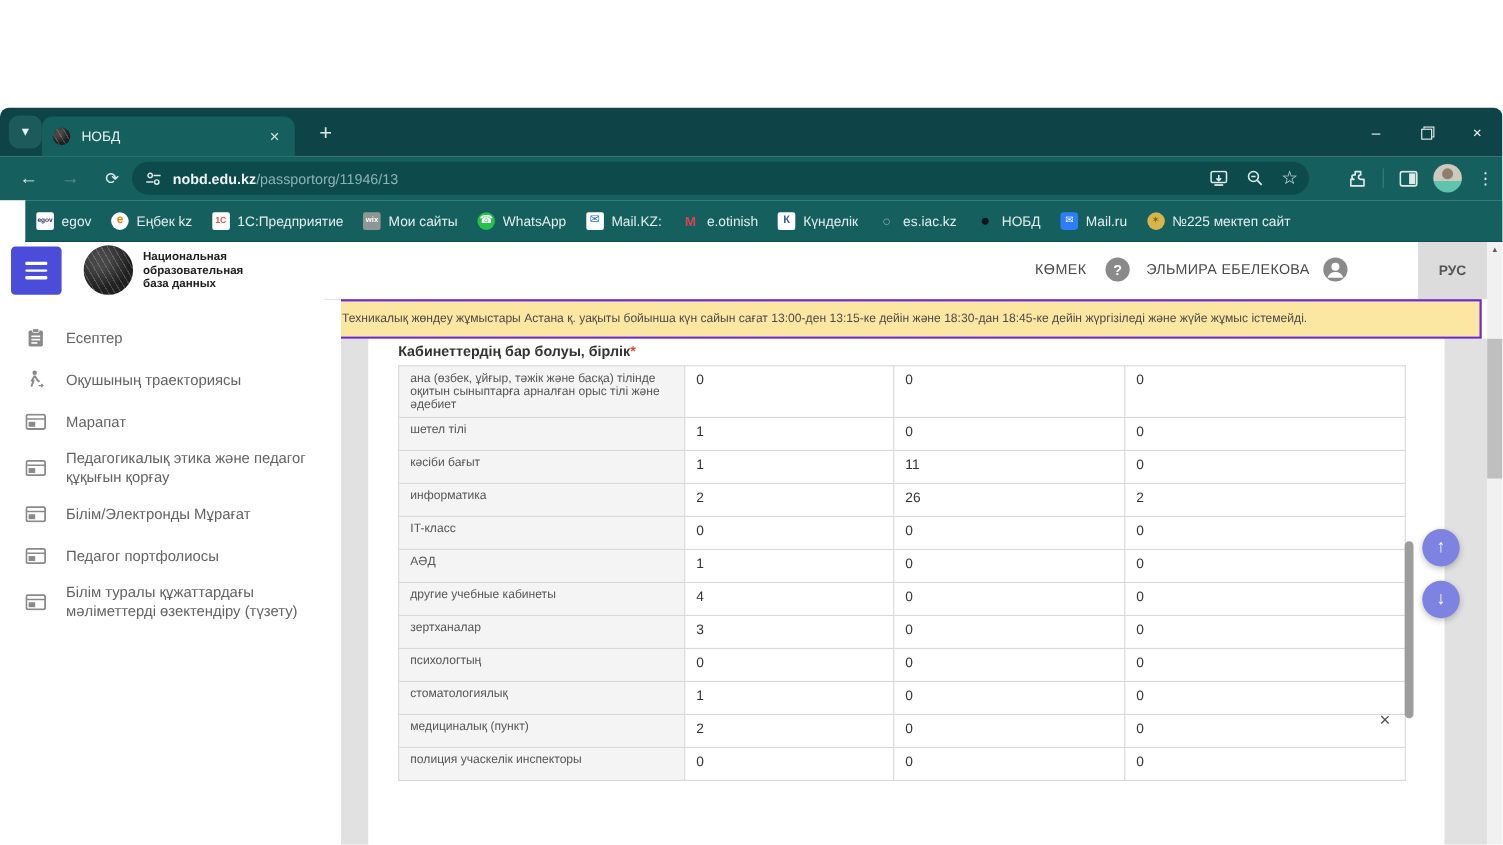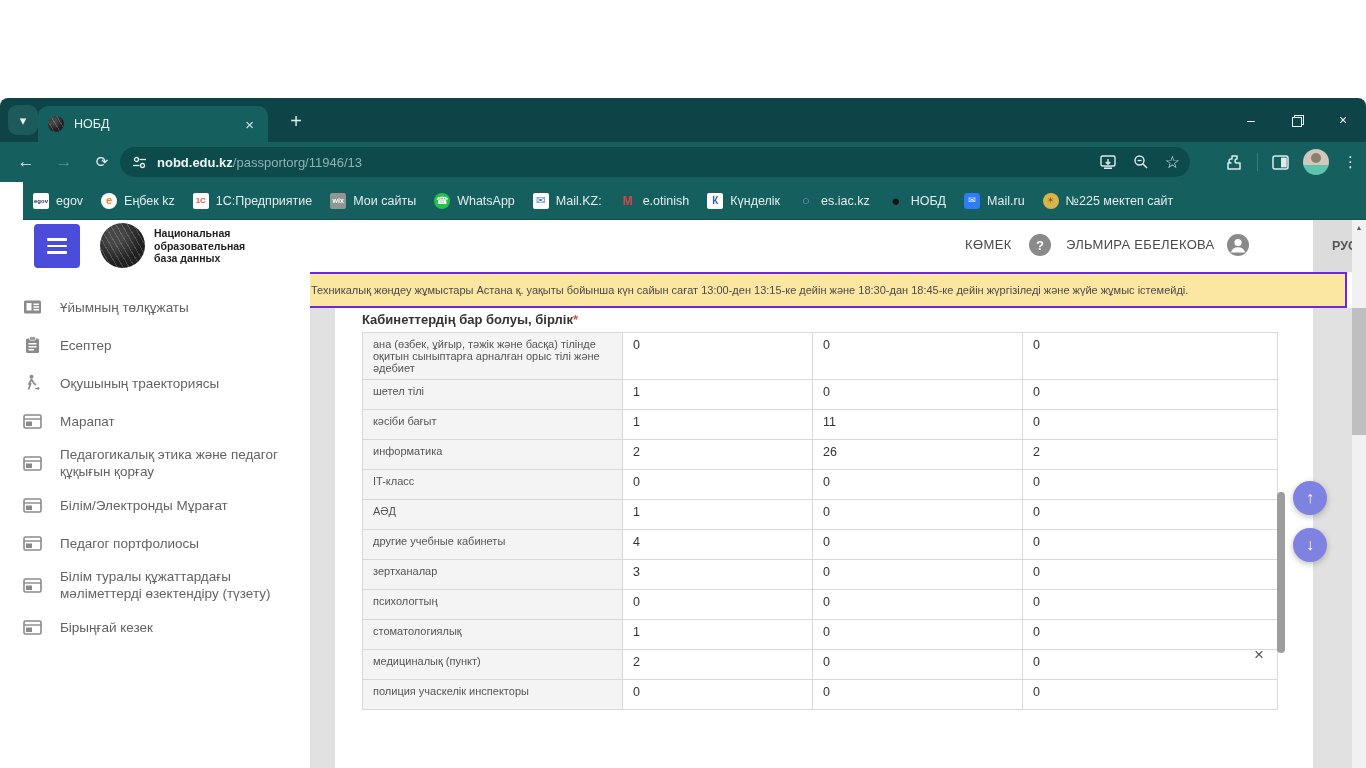--- a/index.html
+++ b/index.html
@@ -32,21 +32,21 @@
   .vsep { width:1px; height:18px; background:#3f7a78; }
   .avatar { width:26px; height:26px; border-radius:50%; background:linear-gradient(180deg,#cfc8bd 0 60%,#5ec4ad 60% 100%); position:relative; }
   .avatar::before { content:""; position:absolute; left:8px; top:4px; width:10px; height:10px; border-radius:50%; background:#8d7f6e; }
 
   .bookmarks { position:absolute; left:0; top:182px; width:1366px; height:38px; background:#15605f; border-bottom:1px solid #0f5050; display:flex; align-items:center; padding-left:10px;margin-left:23px; }
   .bm { display:flex; align-items:center; margin-right:18px; }
   .bm-ico { width:16px; height:16px; display:flex; align-items:center; justify-content:center; font-weight:bold; line-height:1; overflow:hidden; flex:none; }
   .bm-label { color:#e3edec; font-size:12.5px; margin-left:7px; white-space:nowrap; }
 
   
-  .site-header { position:absolute; left:0; top:220px; width:1256px; height:52px; background:#fff;margin-left:24px; }
+  .site-header { position:absolute; left:0; top:220px; width:1256px; height:52px; background:#fff; }
   .hamburger { position:absolute; left:10px; top:4px; width:46px; height:44px; border-radius:4px; background:#4c4cdb; display:flex; flex-direction:column; align-items:center; justify-content:center; gap:4px; }
   .hamburger i { display:block; width:20px; height:2.5px; background:#fff; border-radius:1px; }
   .sphere { border-radius:50%; background:radial-gradient(circle at 35% 30%, #3a3a3a 0 18%, #101010 60%),
             repeating-linear-gradient(60deg, rgba(255,255,255,.18) 0 1px, transparent 1px 5px); background-blend-mode:screen; background-color:#111; }
   .logo-sphere { position:absolute; left:76px; top:3px; width:45px; height:45px; }
   .logo-text { position:absolute; left:130px; top:7px; font-size:10.5px; font-weight:bold; color:#1d1d1d; line-height:12.5px; }
   .hdr-help { position:absolute; left:941px; top:17px; font-size:13px; color:#4a4a4a; letter-spacing:.4px; }
   .q-circle { position:absolute; left:1005px; top:14px; width:22px; height:22px; border-radius:50%; background:#8a8a8a; color:#fff; font-size:13px; font-weight:bold; display:flex; align-items:center; justify-content:center; }
   .hdr-user { position:absolute; left:1042px; top:17px; font-size:13px; color:#4a4a4a; letter-spacing:.3px; }
   .person-ico { position:absolute; left:1202px; top:13px; width:24px; height:24px; }
@@ -232,32 +232,20 @@
     </svg>
     <div class="lang-btn lang-kaz">ҚАЗ</div>
     <div class="lang-btn lang-rus">РУС</div>
   </div>
 
   <div class="banner">Техникалық жөндеу жұмыстары Астана қ. уақыты бойынша күн сайын сағат 13:00-ден 13:15-ке дейін және 18:30-дан 18:45-ке дейін жүргізіледі және жүйе жұмыс істемейді.</div>
 
   <div class="sidebar">
       <div class="sb-item">
         <span class="sb-icon">
-          <svg width="19" height="16" viewBox="0 0 19 16">
-            <rect x="1" y="1.5" width="17" height="13" rx="1.5" fill="#8a8a8a"></rect>
-            <rect x="3.5" y="4" width="5" height="7.5" fill="#fff"></rect>
-            <rect x="10.5" y="4.5" width="5.5" height="1.6" fill="#fff"></rect>
-            <rect x="10.5" y="7.2" width="5.5" height="1.6" fill="#fff"></rect>
-            <rect x="10.5" y="9.9" width="5.5" height="1.6" fill="#fff"></rect>
-          </svg>
-        </span>
-        <span class="sb-label">Ұйымның төлқұжаты</span>
-      </div>
-      <div class="sb-item">
-        <span class="sb-icon">
           <svg width="15" height="18" viewBox="0 0 15 18">
             <rect x="1" y="2.5" width="13" height="14.5" rx="1.5" fill="#8a8a8a"></rect>
             <rect x="4.5" y="0.8" width="6" height="3.4" rx="1" fill="#8a8a8a" stroke="#fff" stroke-width="0.8"></rect>
             <rect x="3.5" y="7" width="8" height="1.5" fill="#fff"></rect>
             <rect x="3.5" y="10" width="8" height="1.5" fill="#fff"></rect>
             <rect x="3.5" y="13" width="5.5" height="1.5" fill="#fff"></rect>
           </svg>
         </span>
         <span class="sb-label">Есептер</span>
       </div>
@@ -313,30 +301,20 @@
       </div>
       <div class="sb-item">
         <span class="sb-icon">
           <svg width="19" height="15" viewBox="0 0 19 15">
             <rect x="1" y="1" width="17" height="13" rx="1.5" fill="none" stroke="#8a8a8a" stroke-width="1.6"></rect>
             <line x1="1" y1="5" x2="18" y2="5" stroke="#8a8a8a" stroke-width="1.4"></line>
             <rect x="3" y="7.5" width="6" height="4.5" fill="#8a8a8a"></rect>
           </svg>
         </span>
         <span class="sb-label">Білім туралы құжаттардағы мәліметтерді өзектендіру (түзету)</span>
-      </div>
-      <div class="sb-item">
-        <span class="sb-icon">
-          <svg width="19" height="15" viewBox="0 0 19 15">
-            <rect x="1" y="1" width="17" height="13" rx="1.5" fill="none" stroke="#8a8a8a" stroke-width="1.6"></rect>
-            <line x1="1" y1="5" x2="18" y2="5" stroke="#8a8a8a" stroke-width="1.4"></line>
-            <rect x="3" y="7.5" width="6" height="4.5" fill="#8a8a8a"></rect>
-          </svg>
-        </span>
-        <span class="sb-label">Бірыңғай кезек</span>
       </div>
     </div>
 
   <div class="gutter-l"></div>
   <div class="gutter-r"></div>
   <div class="card"></div>
 
   <div class="tbl-title"><span>Кабинеттердің бар болуы, бірлік</span><span class="req">*</span></div>
 
   <table class="grid">

